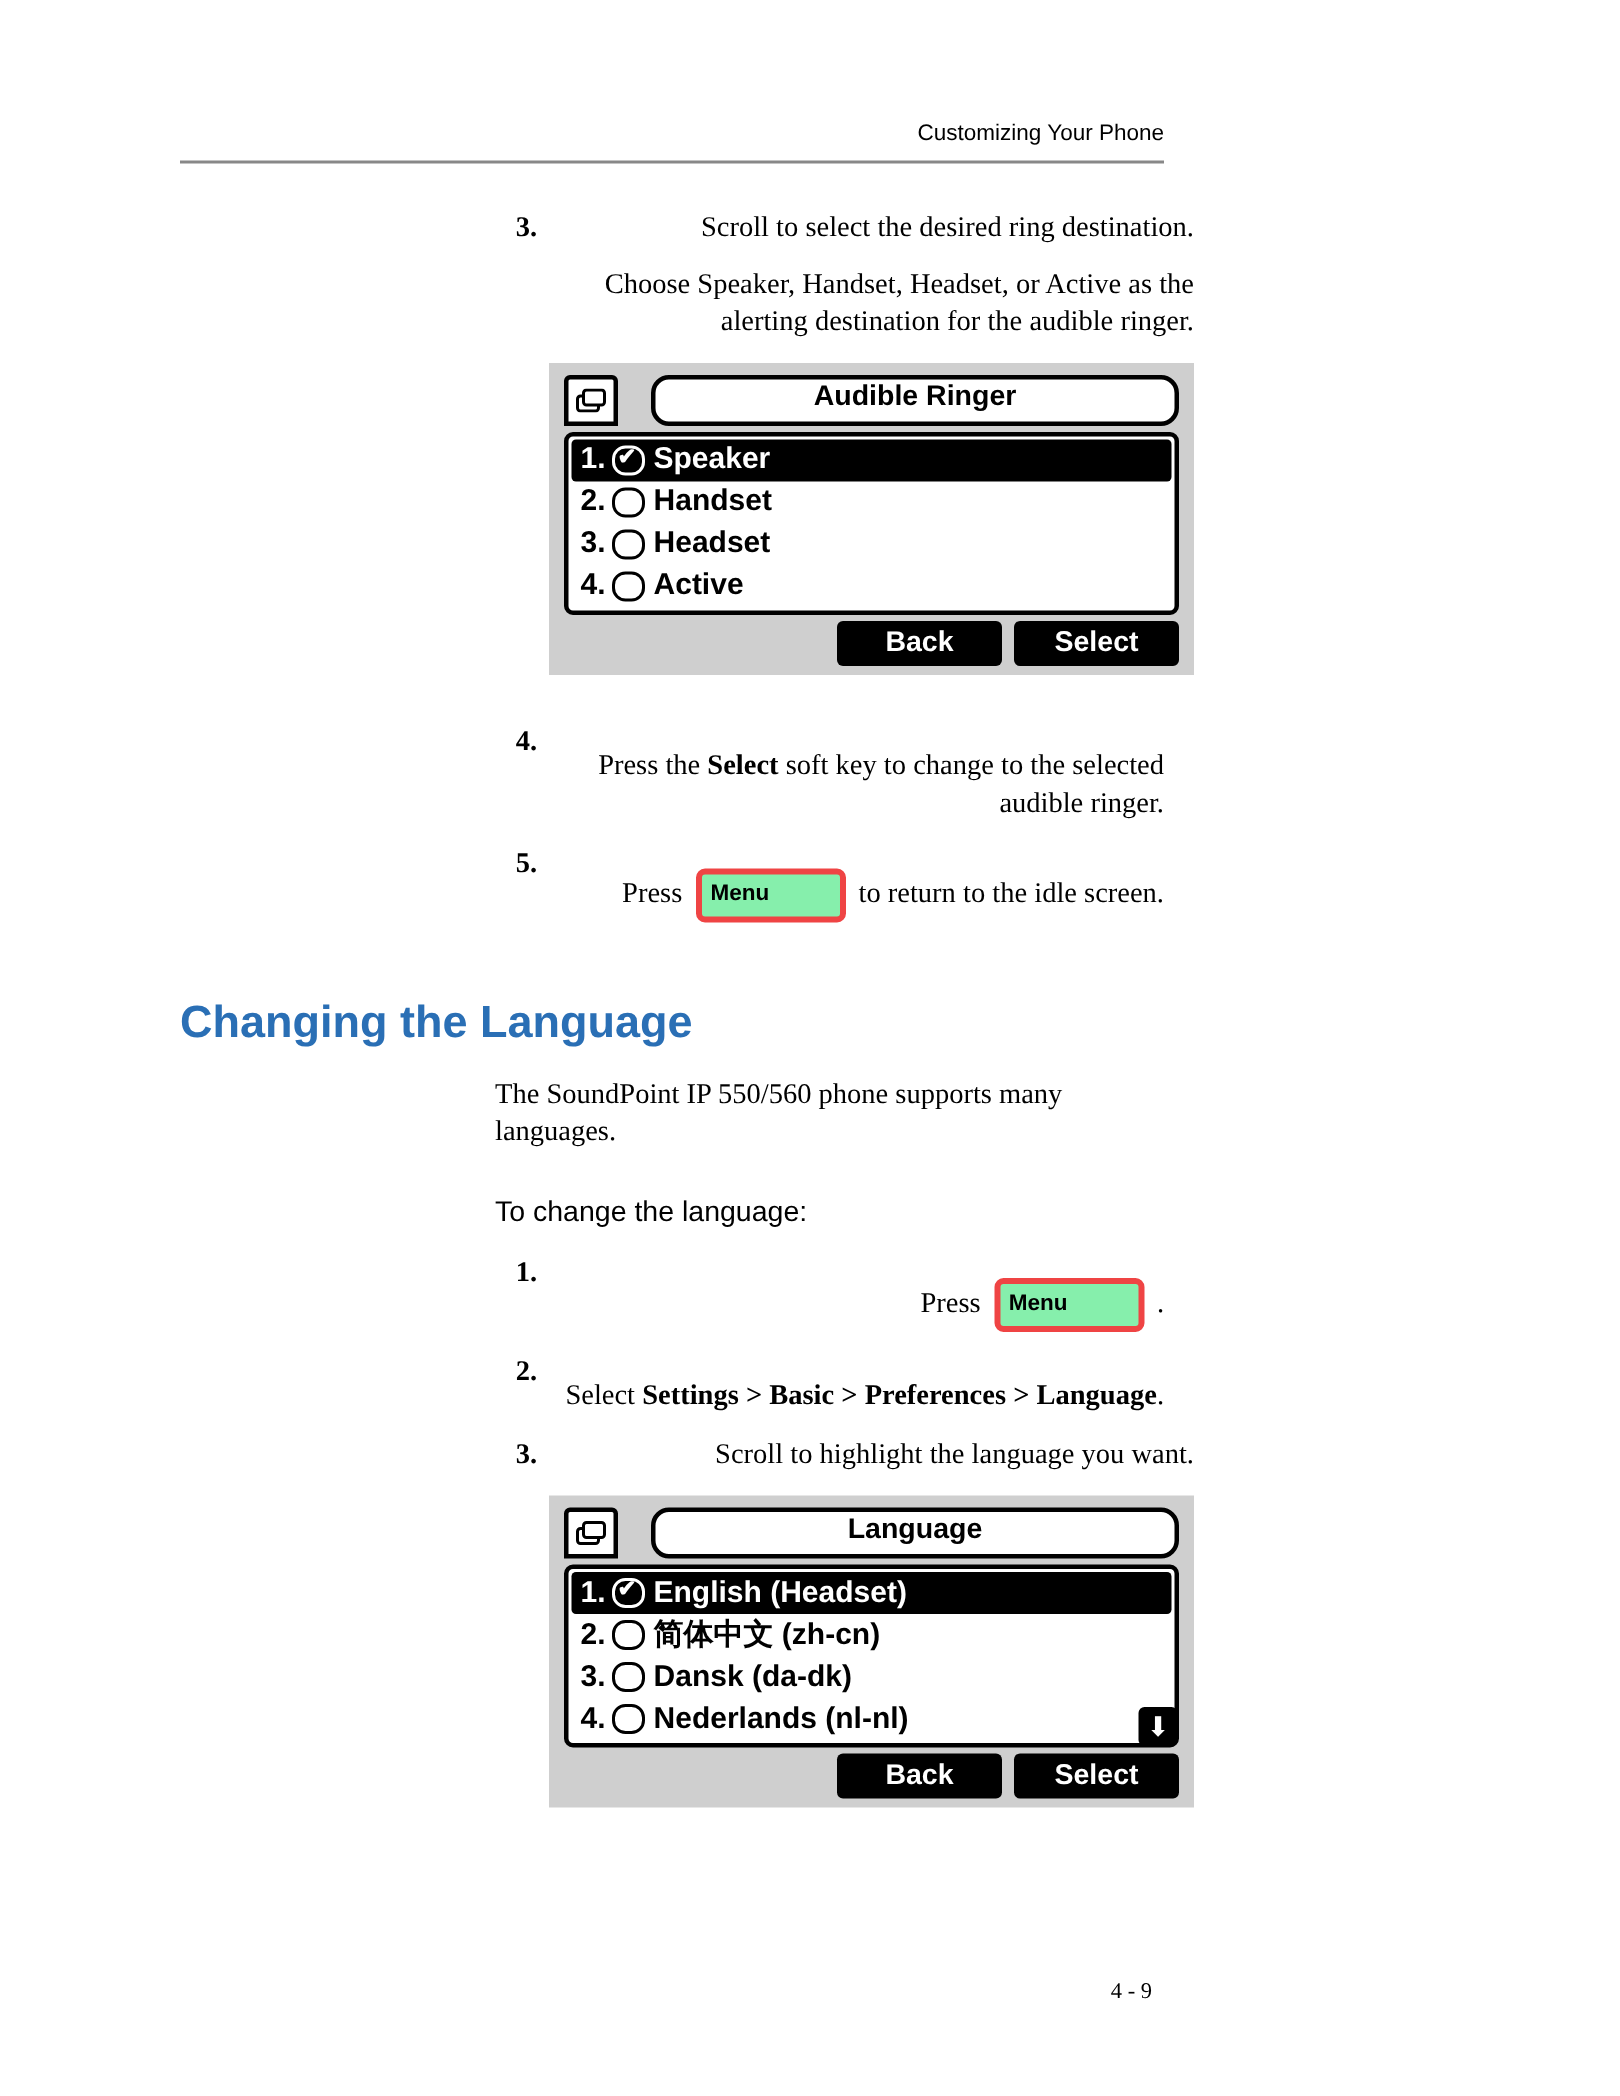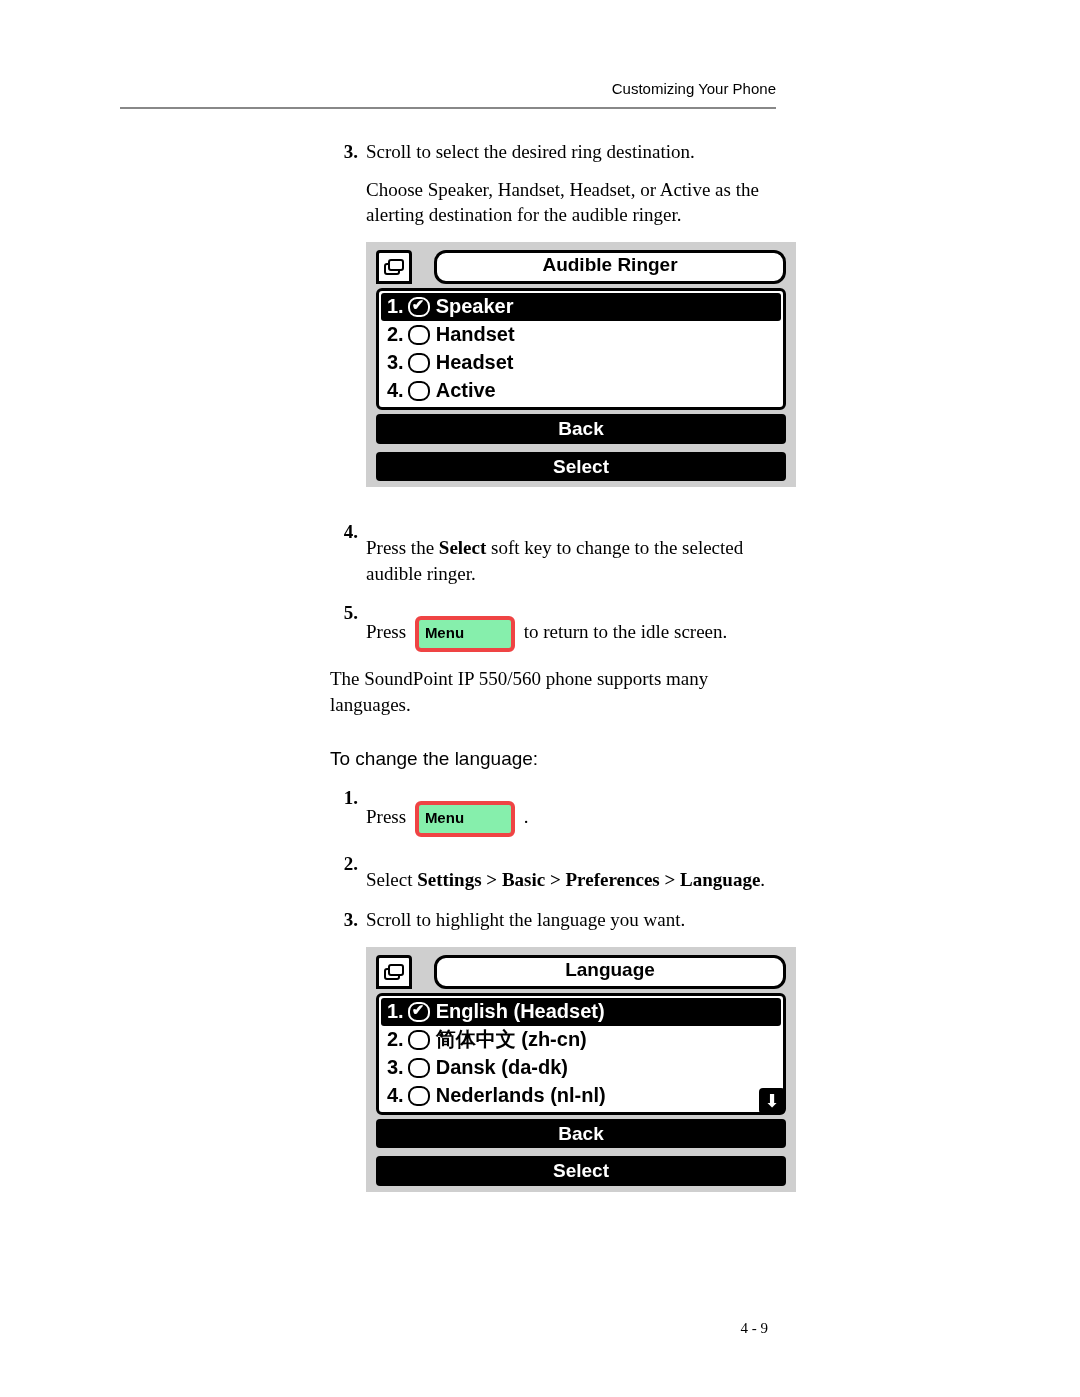--- a/index.html
+++ b/index.html
@@ -41,20 +41,21 @@
     flex-shrink: 0;
     font-weight: bold;
     text-align: right;
     padding-right: 8px;
   }
   .step-body {
     flex: 1;
   }
   .step-body p {
     margin: 0 0 12px 0;
+    text-align: right;
   }
   .step-body p:last-child { margin-bottom: 0; margin-top: 16px; }
   .bold { font-weight: bold; }
   .h-section {
     font-family: "Futura", "Trebuchet MS", Arial, sans-serif;
     font-weight: 600;
     color: #2a6fb5;
     font-size: 30px;
     margin: 50px 0 18px 0;
   }
@@ -178,21 +179,20 @@
     display: flex;
     align-items: center;
     justify-content: center;
     font-size: 18px;
   }
   .lcd-soft {
     display: flex;
     justify-content: flex-end;
     gap: 8px;
     margin-top: 4px;
-    flex-direction: column;
   }
   .soft-btn {
     background: #000;
     color: #fff;
     min-width: 90px;
     text-align: center;
     font-weight: bold;
     font-size: 19px;
     padding: 2px 10px;
     border-radius: 4px;
@@ -267,20 +267,21 @@
       <div class="step-body">
         <p>
           <span>Press </span>
           <span class="key-btn"><span class="lbl">Menu</span></span>
           <span> to return to the idle screen.</span>
         </p>
       </div>
     </div>
   </div>
 
+  <h2 class="h-section">Changing the Language</h2>
 
   <div class="content">
     <p style="margin:0 0 10px 0;">The SoundPoint IP 550/560 phone supports many languages.</p>
 
     <div class="subhead">To change the language:</div>
 
     <div class="step">
       <div class="step-num">1.</div>
       <div class="step-body">
         <p>

